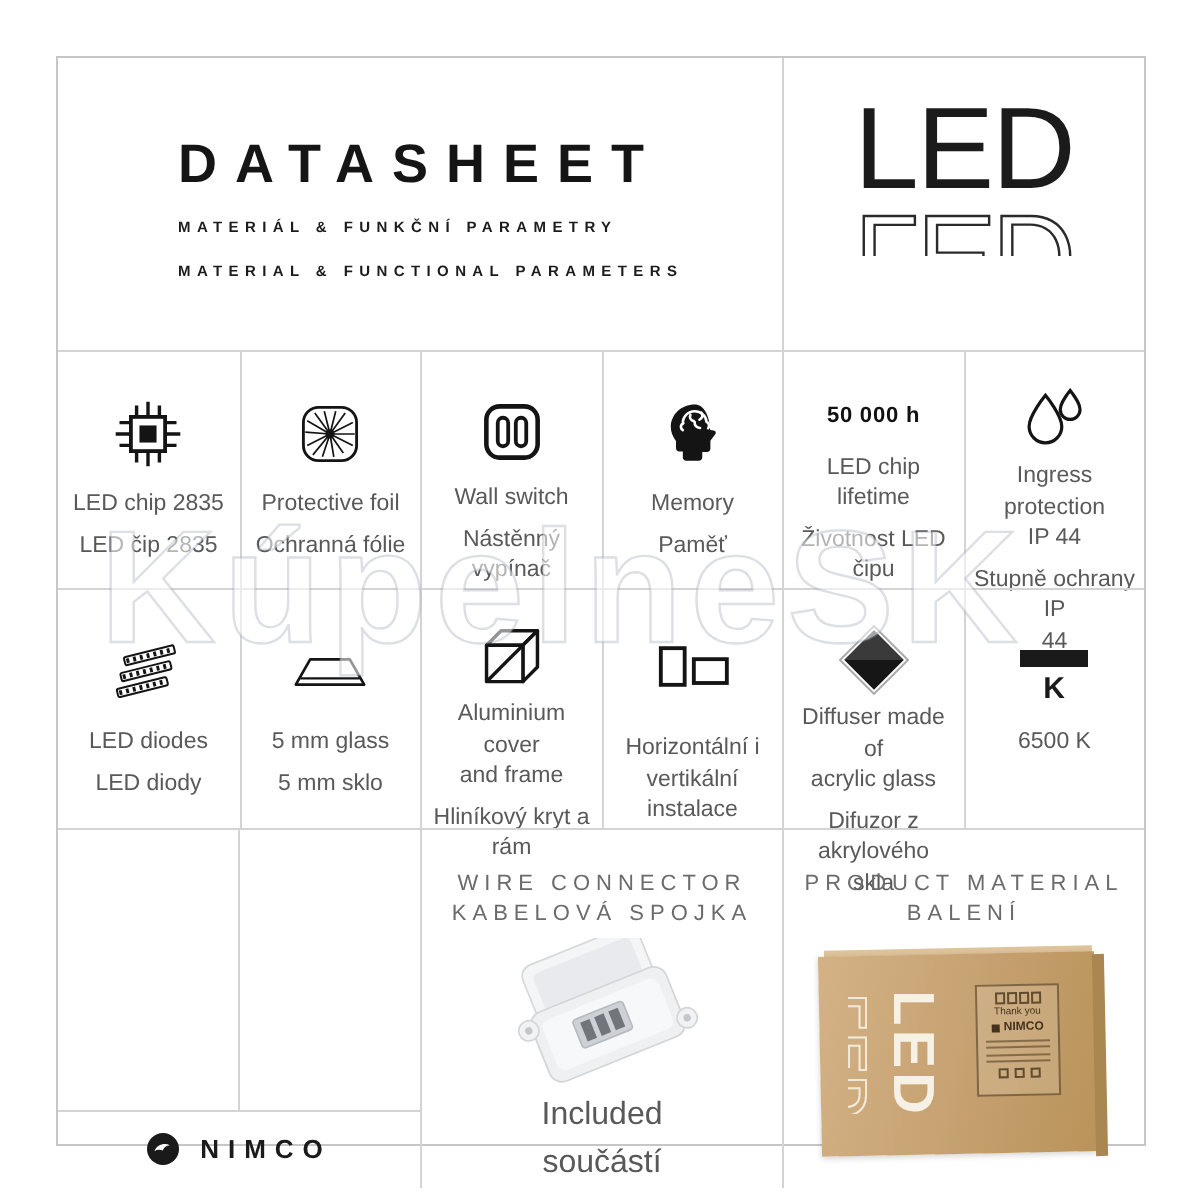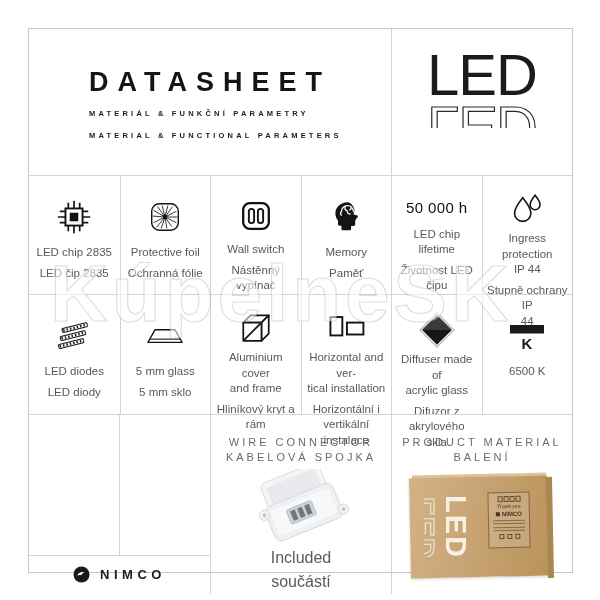--- a/index.html
+++ b/index.html
@@ -27,21 +27,21 @@
 
   
   .cell{border-top:1px solid var(--line);display:flex;flex-direction:column;
         align-items:center;text-align:center;padding:15px 3px 0 3px;min-width:0;}
   .bl{border-left:1px solid var(--line);}
   .icon-slot{height:52px;display:flex;align-items:center;justify-content:center;}
   .cell-en,.cell-cs{font-size:11.5px;color:var(--text);line-height:1.35;white-space:pre-line;}
   .cell-en{margin-top:2px;}
   .cell-cs{margin-top:5px;}
   .cell-cs:empty{display:none;}
-  .lifetime{font-size:15px;font-weight:normal;color:#111;letter-spacing:.4px;}
+  .lifetime{font-size:11px;font-weight:bold;color:#111;letter-spacing:.4px;}
 
   
   .bottom-left{grid-column:span 2;border-top:1px solid var(--line);
                display:flex;flex-direction:column;}
   .bl-cells{flex:1;display:flex;}
   .bl-cell{flex:1;}
   .bl-cell + .bl-cell{border-left:1px solid var(--line);}
   .nimco-strip{height:38px;border-top:1px solid var(--line);display:flex;
                align-items:center;justify-content:center;gap:10px;}
   .nimco-text{font-weight:bold;font-size:13px;letter-spacing:4.5px;color:#1b1b1b;}
@@ -226,22 +226,20 @@
       <div class="cell-cs">Hliníkový kryt a rám</div>
     </div>
 
     <div class="cell bl">
       <div class="icon-slot">
         <svg viewBox="0 0 48 40" width="44" height="38">
           <rect x="7" y="7" width="13" height="20" fill="none" stroke="#141414" stroke-width="2.1"></rect>
           <rect x="25" y="13" width="18" height="13" fill="none" stroke="#141414" stroke-width="2.1"></rect>
         </svg>
       </div>
-      <div class="cell-en">Horizontal and ver-
-tical installation</div>
       <div class="cell-cs">Horizontální i
 vertikální instalace</div>
     </div>
 
     <div class="cell bl">
       <div class="icon-slot">
         <svg viewBox="0 0 40 40" width="40" height="40">
           <g transform="rotate(45 20 20)">
             <rect x="8" y="8" width="24" height="24" fill="none" stroke="#a9a9a9" stroke-width="1"></rect>
             <rect x="9.5" y="9.5" width="21" height="21" fill="#161616"></rect>

